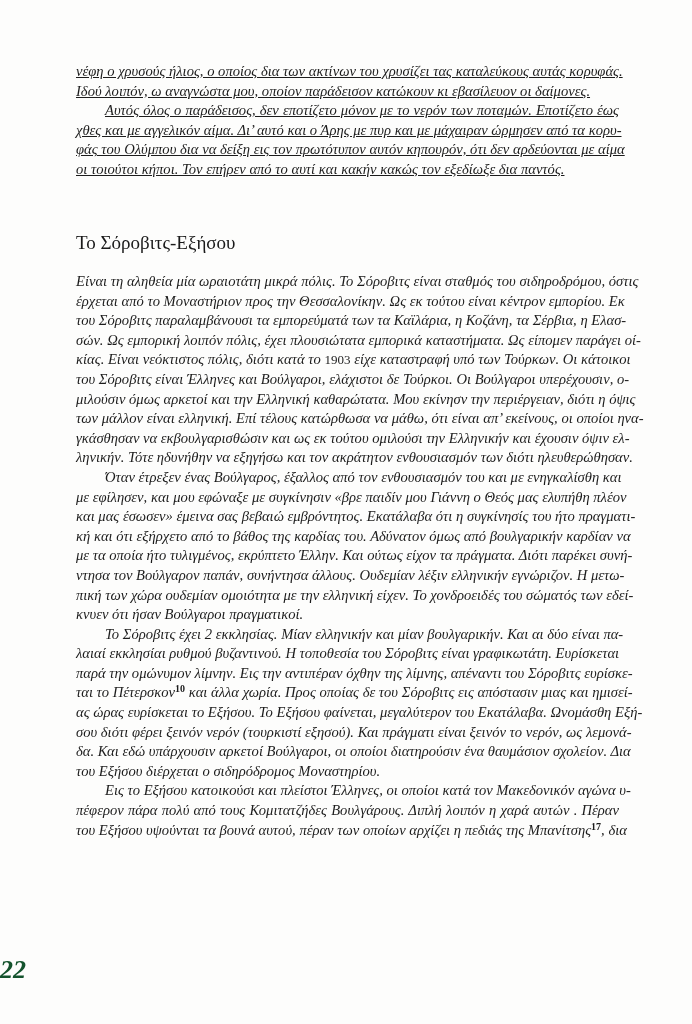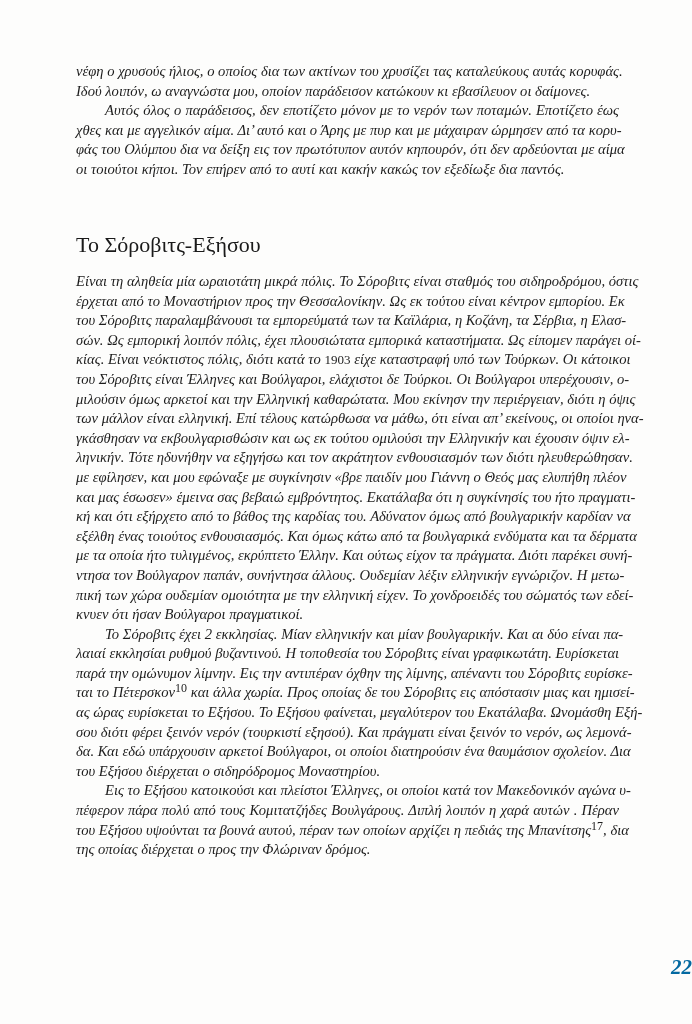--- a/index.html
+++ b/index.html
@@ -14,69 +14,68 @@
   .line {
     display: block; white-space: nowrap;
     font-style: italic; font-size: 14.6px; line-height: 19.6px; height: 19.6px;
     text-align: justify; text-align-last: justify;
   }
   .line.last { text-align-last: left; }
   .line.indent { padding-left: 29px; }
   .heading {
     position: absolute; left: 76px; top: 232px;
     font-family: "Liberation Serif", "DejaVu Serif", serif;
-    font-size: 22px; font-style: normal; color: #1a1a1a;
+    font-size: 19px; font-style: normal; color: #1a1a1a;
   }
-  sup { font-size: 12px; line-height: 0; vertical-align: 5px; font-style: normal; }
+  sup { font-size: 10px; line-height: 0; vertical-align: 5px; font-style: normal; font-weight: bold; }
   .small { font-size: 13px; font-style: normal; }
   .page-number {
     position: absolute; left: 0; width: 692px; top: 955px;
-    text-align: right; font-weight: bold; font-style: italic;
-    font-size: 21px; color: #0369a1;
+    text-align: left; font-weight: bold; font-style: italic;
+    font-size: 26px; color: #14532d;
   }
 </style>
 </head>
 <body>
 
 <div class="page">
-  <div class="lines" id="top-block" style="top:62px;">
+  <div class="lines" id="top-block" style="top:62px;text-decoration:underline;">
       <span class="line">νέφη ο χρυσούς ήλιος, ο οποίος δια των ακτίνων του χρυσίζει τας καταλεύκους αυτάς κορυφάς.</span>
       <span class="line last">Ιδού λοιπόν, ω αναγνώστα μου, οποίον παράδεισον κατώκουν κι εβασίλευον οι δαίμονες.</span>
       <span class="line indent">Αυτός όλος ο παράδεισος, δεν εποτίζετο μόνον με το νερόν των ποταμών. Εποτίζετο έως</span>
       <span class="line">χθες και με αγγελικόν αίμα. Δι’ αυτό και ο Άρης με πυρ και με μάχαιραν ώρμησεν από τα κορυ-</span>
       <span class="line">φάς του Ολύμπου δια να δείξη εις τον πρωτότυπον αυτόν κηπουρόν, ότι δεν αρδεύονται με αίμα</span>
       <span class="line last">οι τοιούτοι κήποι. Τον επήρεν από το αυτί και κακήν κακώς τον εξεδίωξε δια παντός.</span>
     </div>
   <div class="heading">Το Σόροβιτς-Εξήσου</div>
   <div class="lines" id="section-block" style="top:272px;">
       <span class="line">Είναι τη αληθεία μία ωραιοτάτη μικρά πόλις. Το Σόροβιτς είναι σταθμός του σιδηροδρόμου, όστις</span>
       <span class="line">έρχεται από το Μοναστήριον προς την Θεσσαλονίκην. Ως εκ τούτου είναι κέντρον εμπορίου. Εκ</span>
       <span class="line">του Σόροβιτς παραλαμβάνουσι τα εμπορεύματά των τα Καϊλάρια, η Κοζάνη, τα Σέρβια, η Ελασ-</span>
       <span class="line">σών. Ως εμπορική λοιπόν πόλις, έχει πλουσιώτατα εμπορικά καταστήματα. Ως είπομεν παράγει οί-</span>
       <span class="line"><span>κίας. Είναι νεόκτιστος πόλις, διότι κατά το </span><span class="small">1903</span><span> είχε καταστραφή υπό των Τούρκων. Οι κάτοικοι</span></span>
       <span class="line">του Σόροβιτς είναι Έλληνες και Βούλγαροι, ελάχιστοι δε Τούρκοι. Οι Βούλγαροι υπερέχουσιν, ο-</span>
       <span class="line">μιλούσιν όμως αρκετοί και την Ελληνική καθαρώτατα. Μου εκίνησν την περιέργειαν, διότι η όψις</span>
       <span class="line">των μάλλον είναι ελληνική. Επί τέλους κατώρθωσα να μάθω, ότι είναι απ’ εκείνους, οι οποίοι ηνα-</span>
       <span class="line">γκάσθησαν να εκβουλγαρισθώσιν και ως εκ τούτου ομιλούσι την Ελληνικήν και έχουσιν όψιν ελ-</span>
       <span class="line">ληνικήν. Τότε ηδυνήθην να εξηγήσω και τον ακράτητον ενθουσιασμόν των διότι ηλευθερώθησαν.</span>
+      <span class="line indent">Όταν έτρεξεν ένας Βούλγαρος, έξαλλος από τον ενθουσιασμόν του και με ενηγκαλίσθη και</span>
       <span class="line">με εφίλησεν, και μου εφώναξε με συγκίνησιν «βρε παιδίν μου Γιάννη ο Θεός μας ελυπήθη πλέον</span>
       <span class="line">και μας έσωσεν» έμεινα σας βεβαιώ εμβρόντητος. Εκατάλαβα ότι η συγκίνησίς του ήτο πραγματι-</span>
       <span class="line">κή και ότι εξήρχετο από το βάθος της καρδίας του. Αδύνατον όμως από βουλγαρικήν καρδίαν να</span>
-      <span class="line">εξέλθη ένας τοιούτος ενθουσιασμός. Και όμως κάτω από τα βουλγαρικά ενδύματα και τα δέρματα</span>
       <span class="line">με τα οποία ήτο τυλιγμένος, εκρύπτετο Έλλην. Και ούτως είχον τα πράγματα. Διότι παρέκει συνή-</span>
       <span class="line">ντησα τον Βούλγαρον παπάν, συνήντησα άλλους. Ουδεμίαν λέξιν ελληνικήν εγνώριζον. Η μετω-</span>
       <span class="line">πική των χώρα ουδεμίαν ομοιότητα με την ελληνική είχεν. Το χονδροειδές του σώματός των εδεί-</span>
       <span class="line last">κνυεν ότι ήσαν Βούλγαροι πραγματικοί.</span>
       <span class="line indent">Το Σόροβιτς έχει 2 εκκλησίας. Μίαν ελληνικήν και μίαν βουλγαρικήν. Και αι δύο είναι πα-</span>
       <span class="line">λαιαί εκκλησίαι ρυθμού βυζαντινού. Η τοποθεσία του Σόροβιτς είναι γραφικωτάτη. Ευρίσκεται</span>
       <span class="line">παρά την ομώνυμον λίμνην. Εις την αντιπέραν όχθην της λίμνης, απέναντι του Σόροβιτς ευρίσκε-</span>
       <span class="line"><span>ται το Πέτερσκον</span><sup>10</sup><span> και άλλα χωρία. Προς οποίας δε του Σόροβιτς εις απόστασιν μιας και ημισεί-</span></span>
       <span class="line">ας ώρας ευρίσκεται το Εξήσου. Το Εξήσου φαίνεται, μεγαλύτερον του Εκατάλαβα. Ωνομάσθη Εξή-</span>
       <span class="line">σου διότι φέρει ξεινόν νερόν (τουρκιστί εξησού). Και πράγματι είναι ξεινόν το νερόν, ως λεμονά-</span>
       <span class="line">δα. Και εδώ υπάρχουσιν αρκετοί Βούλγαροι, οι οποίοι διατηρούσιν ένα θαυμάσιον σχολείον. Δια</span>
       <span class="line last">του Εξήσου διέρχεται ο σιδηρόδρομος Μοναστηρίου.</span>
       <span class="line indent">Εις το Εξήσου κατοικούσι και πλείστοι Έλληνες, οι οποίοι κατά τον Μακεδονικόν αγώνα υ-</span>
       <span class="line">πέφερον πάρα πολύ από τους Κομιτατζήδες Βουλγάρους. Διπλή λοιπόν η χαρά αυτών . Πέραν</span>
       <span class="line"><span>του Εξήσου υψούνται τα βουνά αυτού, πέραν των οποίων αρχίζει η πεδιάς της Μπανίτσης</span><sup>17</sup><span>, δια</span></span>
-      <span class="line last">της οποίας διέρχεται ο προς την Φλώριναν δρόμος.</span>
     </div>
   <div class="page-number">22</div>
 </div>
 
 </body></html>

